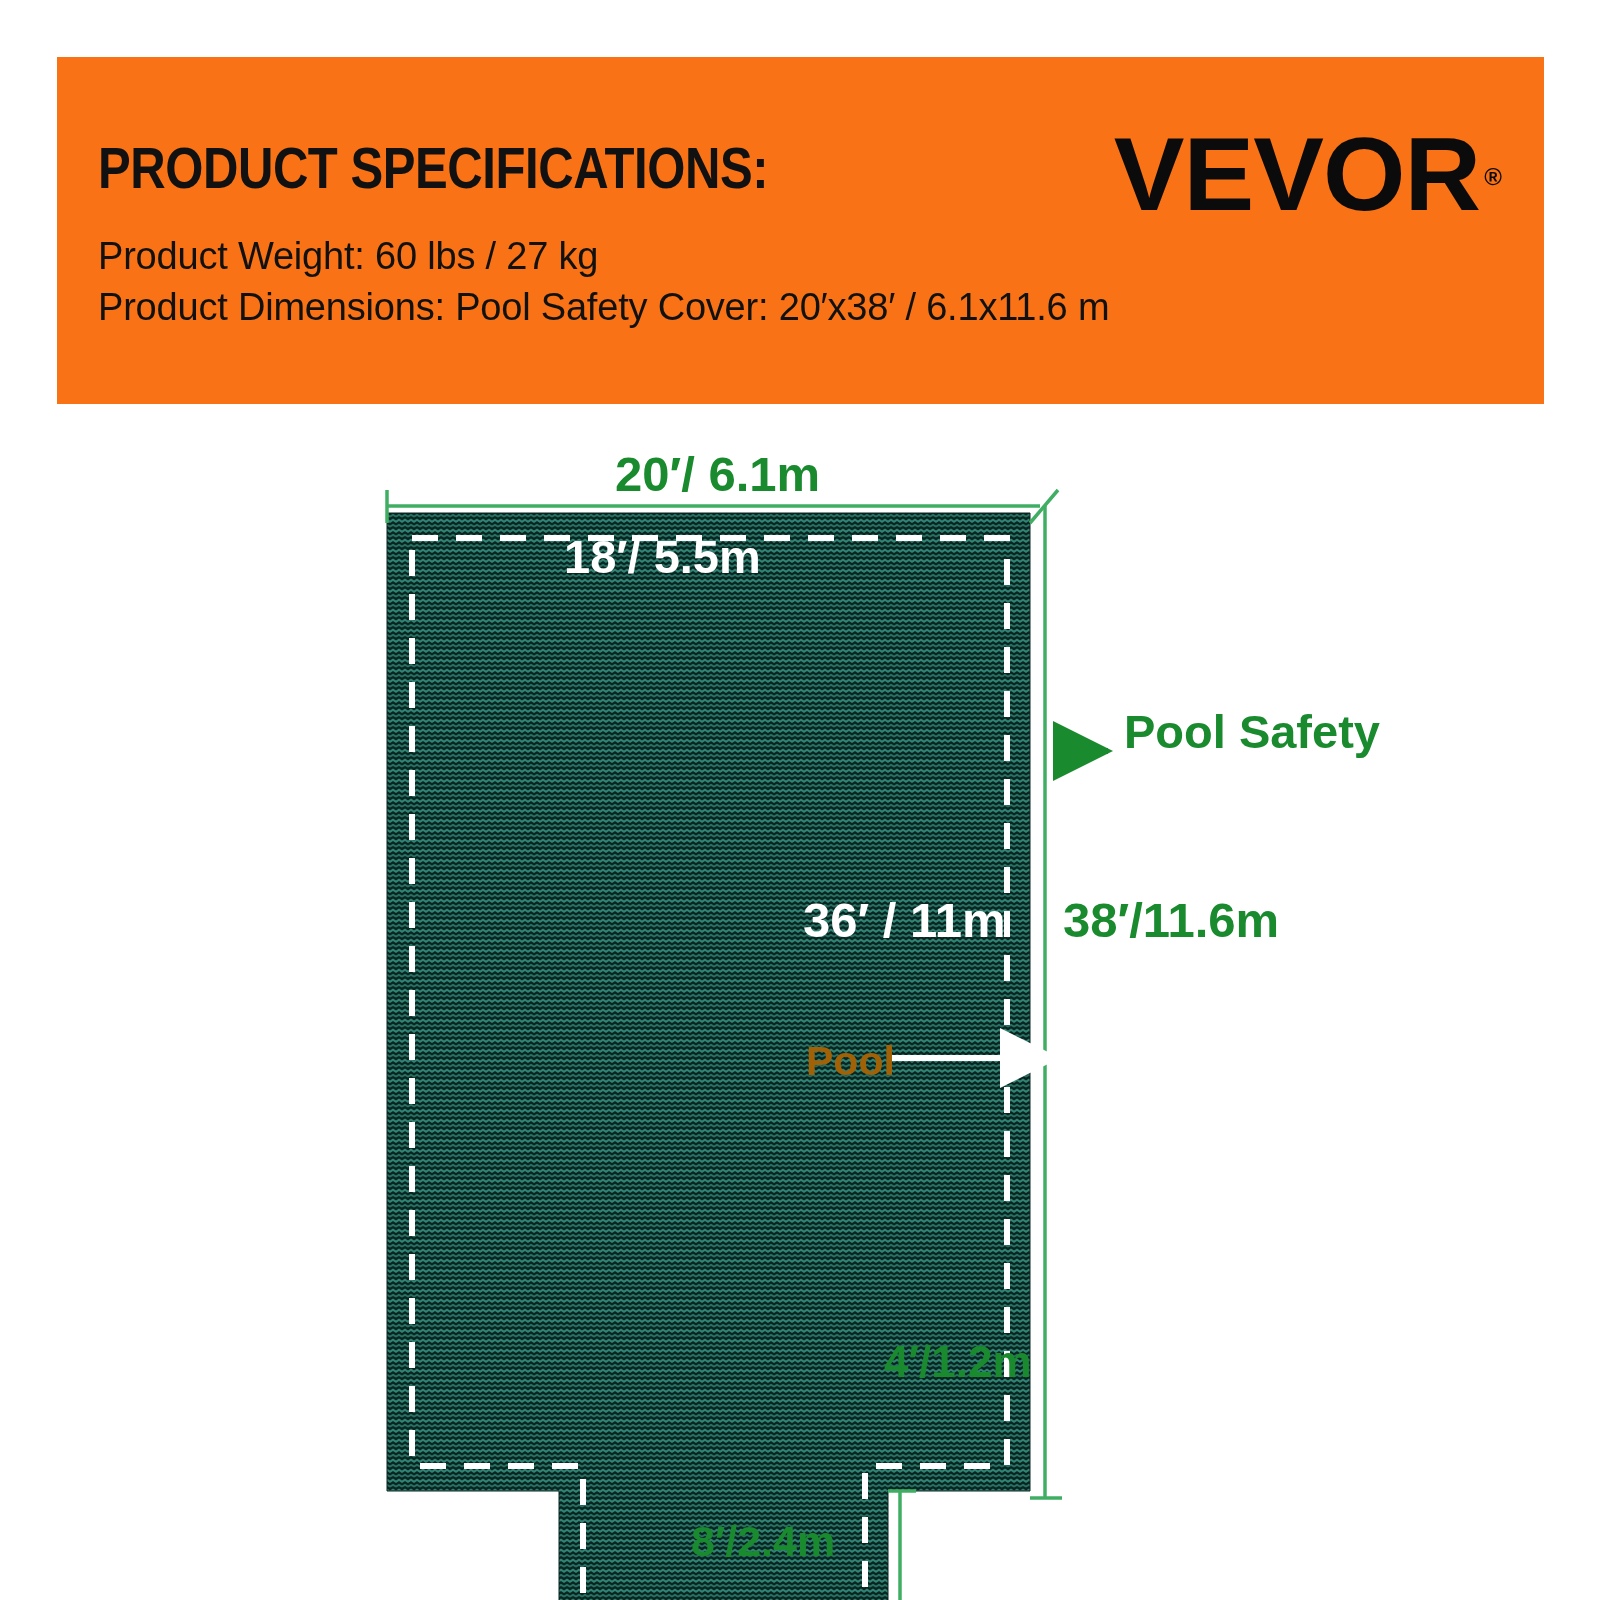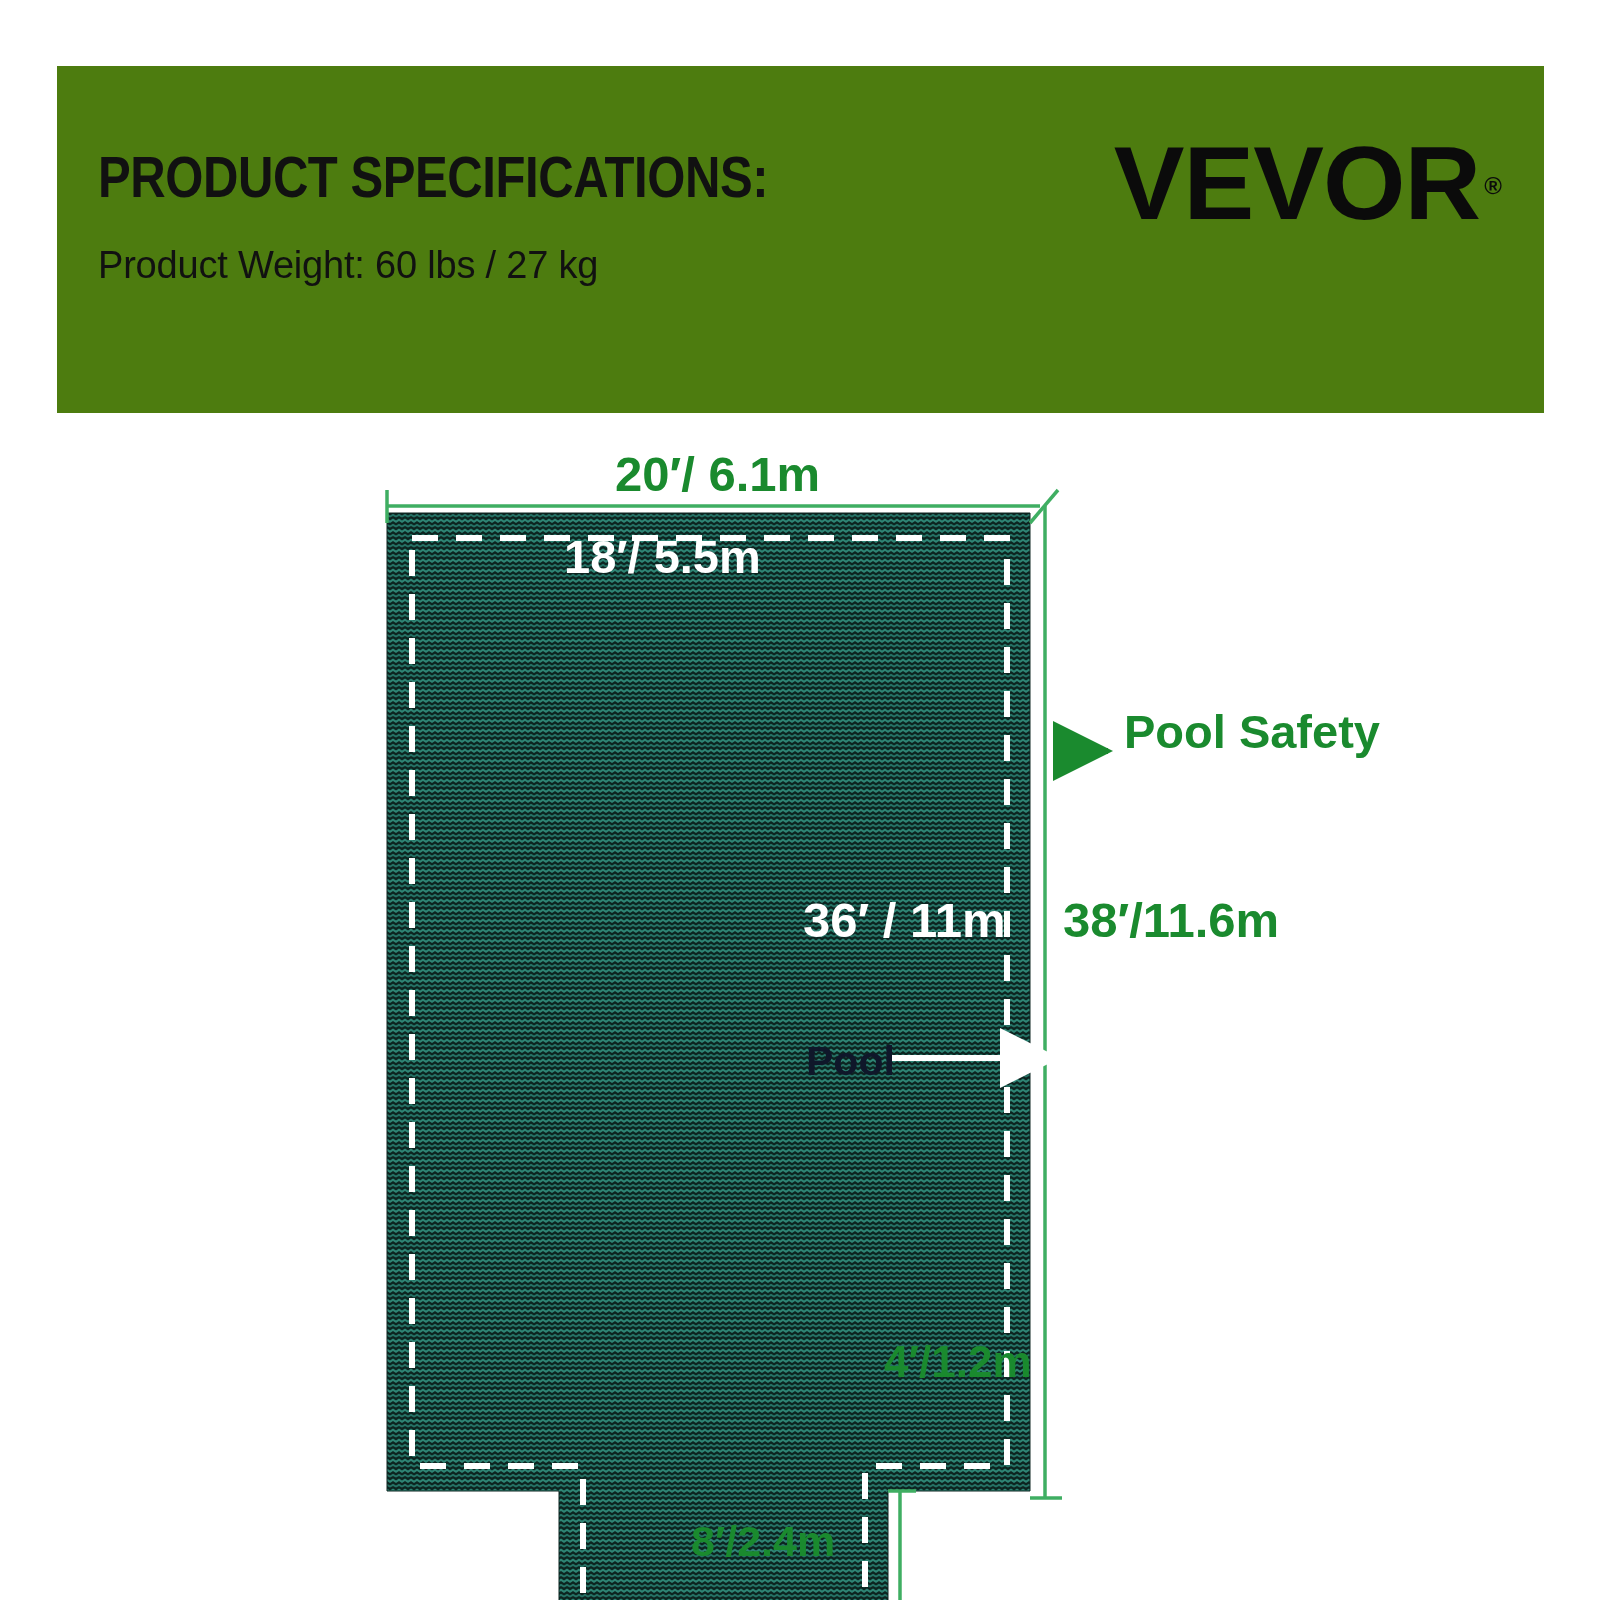--- a/index.html
+++ b/index.html
@@ -12,24 +12,24 @@
     height: 1600px;
     position: relative;
     overflow: hidden;
     font-family: "Liberation Sans", sans-serif;
   }
 
   
   #spec-banner {
     position: absolute;
     left: 57px;
-    top: 66px;
+    top: 57px;
     width: 1487px;
     height: 347px;
-    background: #4d7c0f;
+    background: #f97316;
     box-sizing: border-box;
   }
   #spec-title {
     position: absolute;
     left: 41px;
     top: 78px;
     font-family: "Liberation Sans Narrow", "Liberation Sans", sans-serif;
     font-size: 57px;
     font-weight: 700;
     color: #111111;
@@ -119,21 +119,21 @@
     font-size: 49px;
     color: #ffffff;
   }
   #lbl-height-outer {
     left: 1063px; top: 468px;
     font-size: 49px;
   }
   #lbl-pool {
     left: 806px; top: 613px;
     font-size: 41px;
-    color: #0f172a;
+    color: #a16207;
   }
   #lbl-cover {
     left: 1124px; top: 280px;
     font-size: 47px;
     line-height: 1.02;
   }
   #lbl-cover span { display: block; }
   #lbl-tab-height {
     left: 884px; top: 912px;
     font-size: 44px;
@@ -149,20 +149,21 @@
 
 <div id="spec-banner">
   <div id="spec-title">PRODUCT SPECIFICATIONS:</div>
 
   <div id="vevor-logo-wrap">
     <span id="vevor-wordmark">VEVOR</span>
     <span id="vevor-reg">®</span>
   </div>
 
   <div class="spec-line" id="spec-weight">Product Weight: 60 lbs / 27 kg</div>
+  <div class="spec-line" id="spec-dims">Product Dimensions: Pool Safety Cover: 20′x38′ / 6.1x11.6 m</div>
 </div>
 
 <div id="diagram">
 
   <svg id="diagram-svg" viewBox="0 0 1600 1196">
     <defs>
 
       <pattern id="weave" width="12" height="10" patternUnits="userSpaceOnUse">
         <rect width="12" height="10" fill="#0C2420"></rect>
         <path d="M0 2.5 L3 0.5 L6 2.5 L9 0.5 L12 2.5 L12 5 L9 3 L6 5 L3 3 L0 5 Z" fill="#2E8575"></path>

